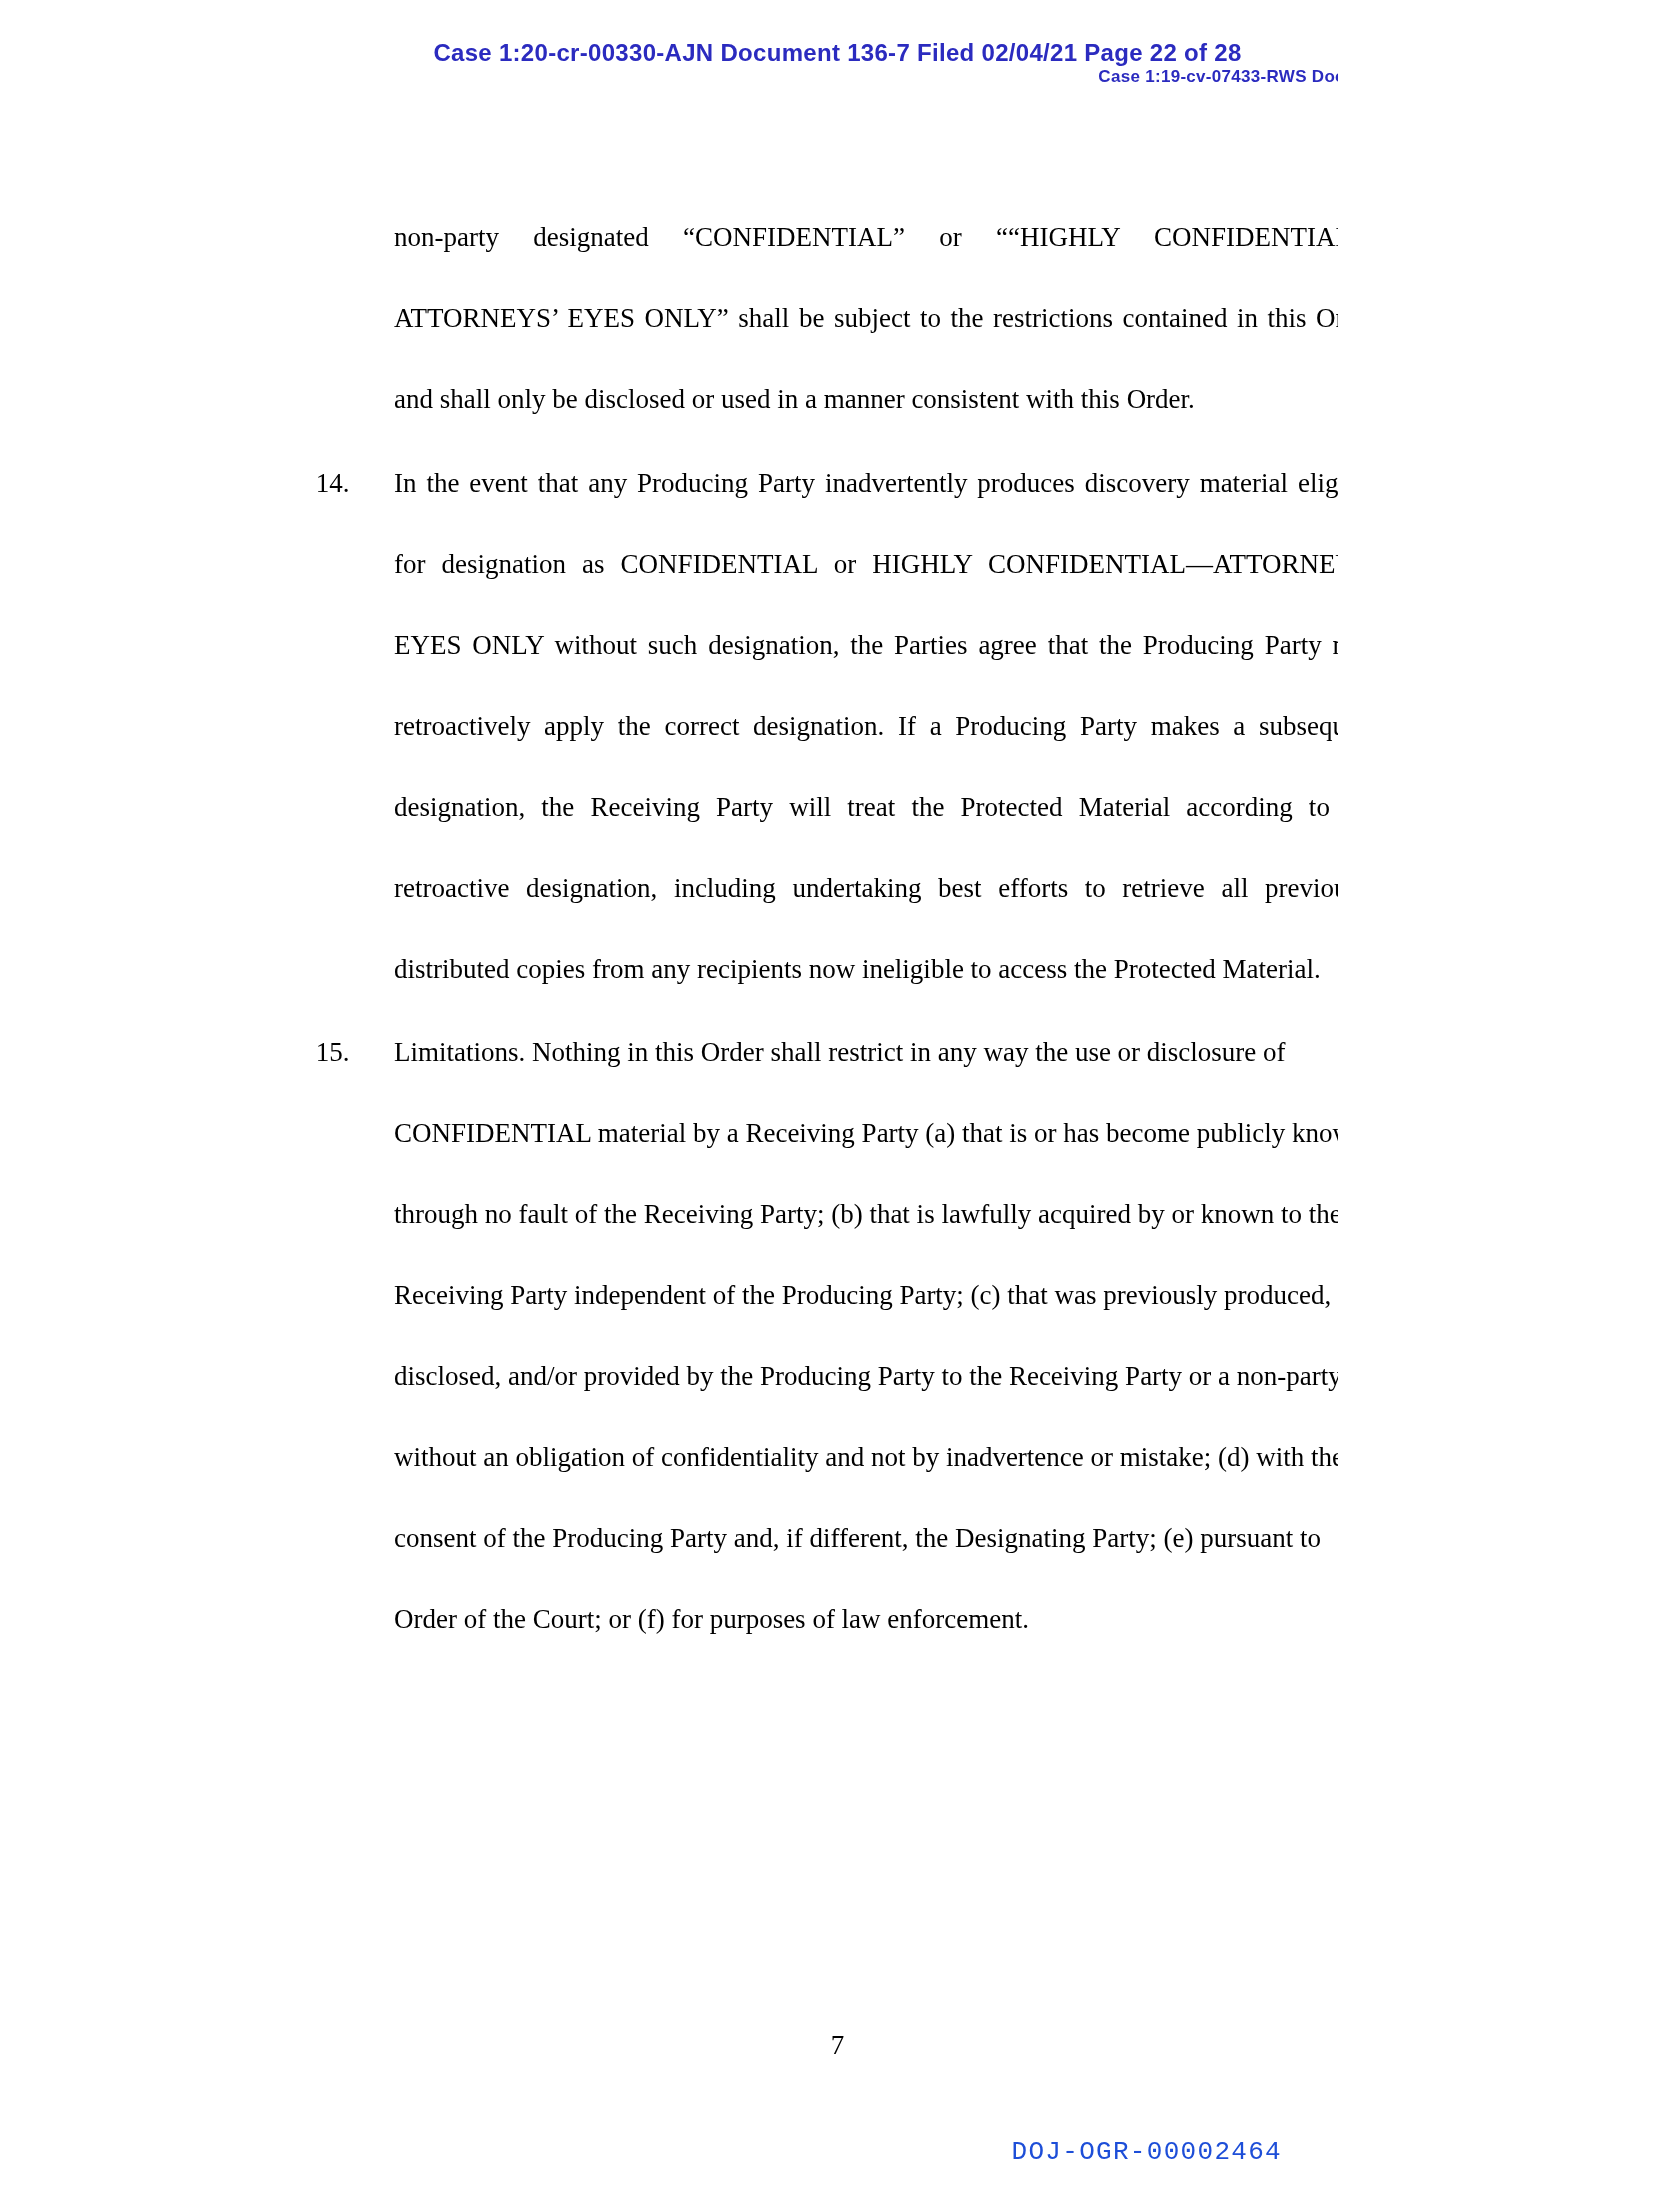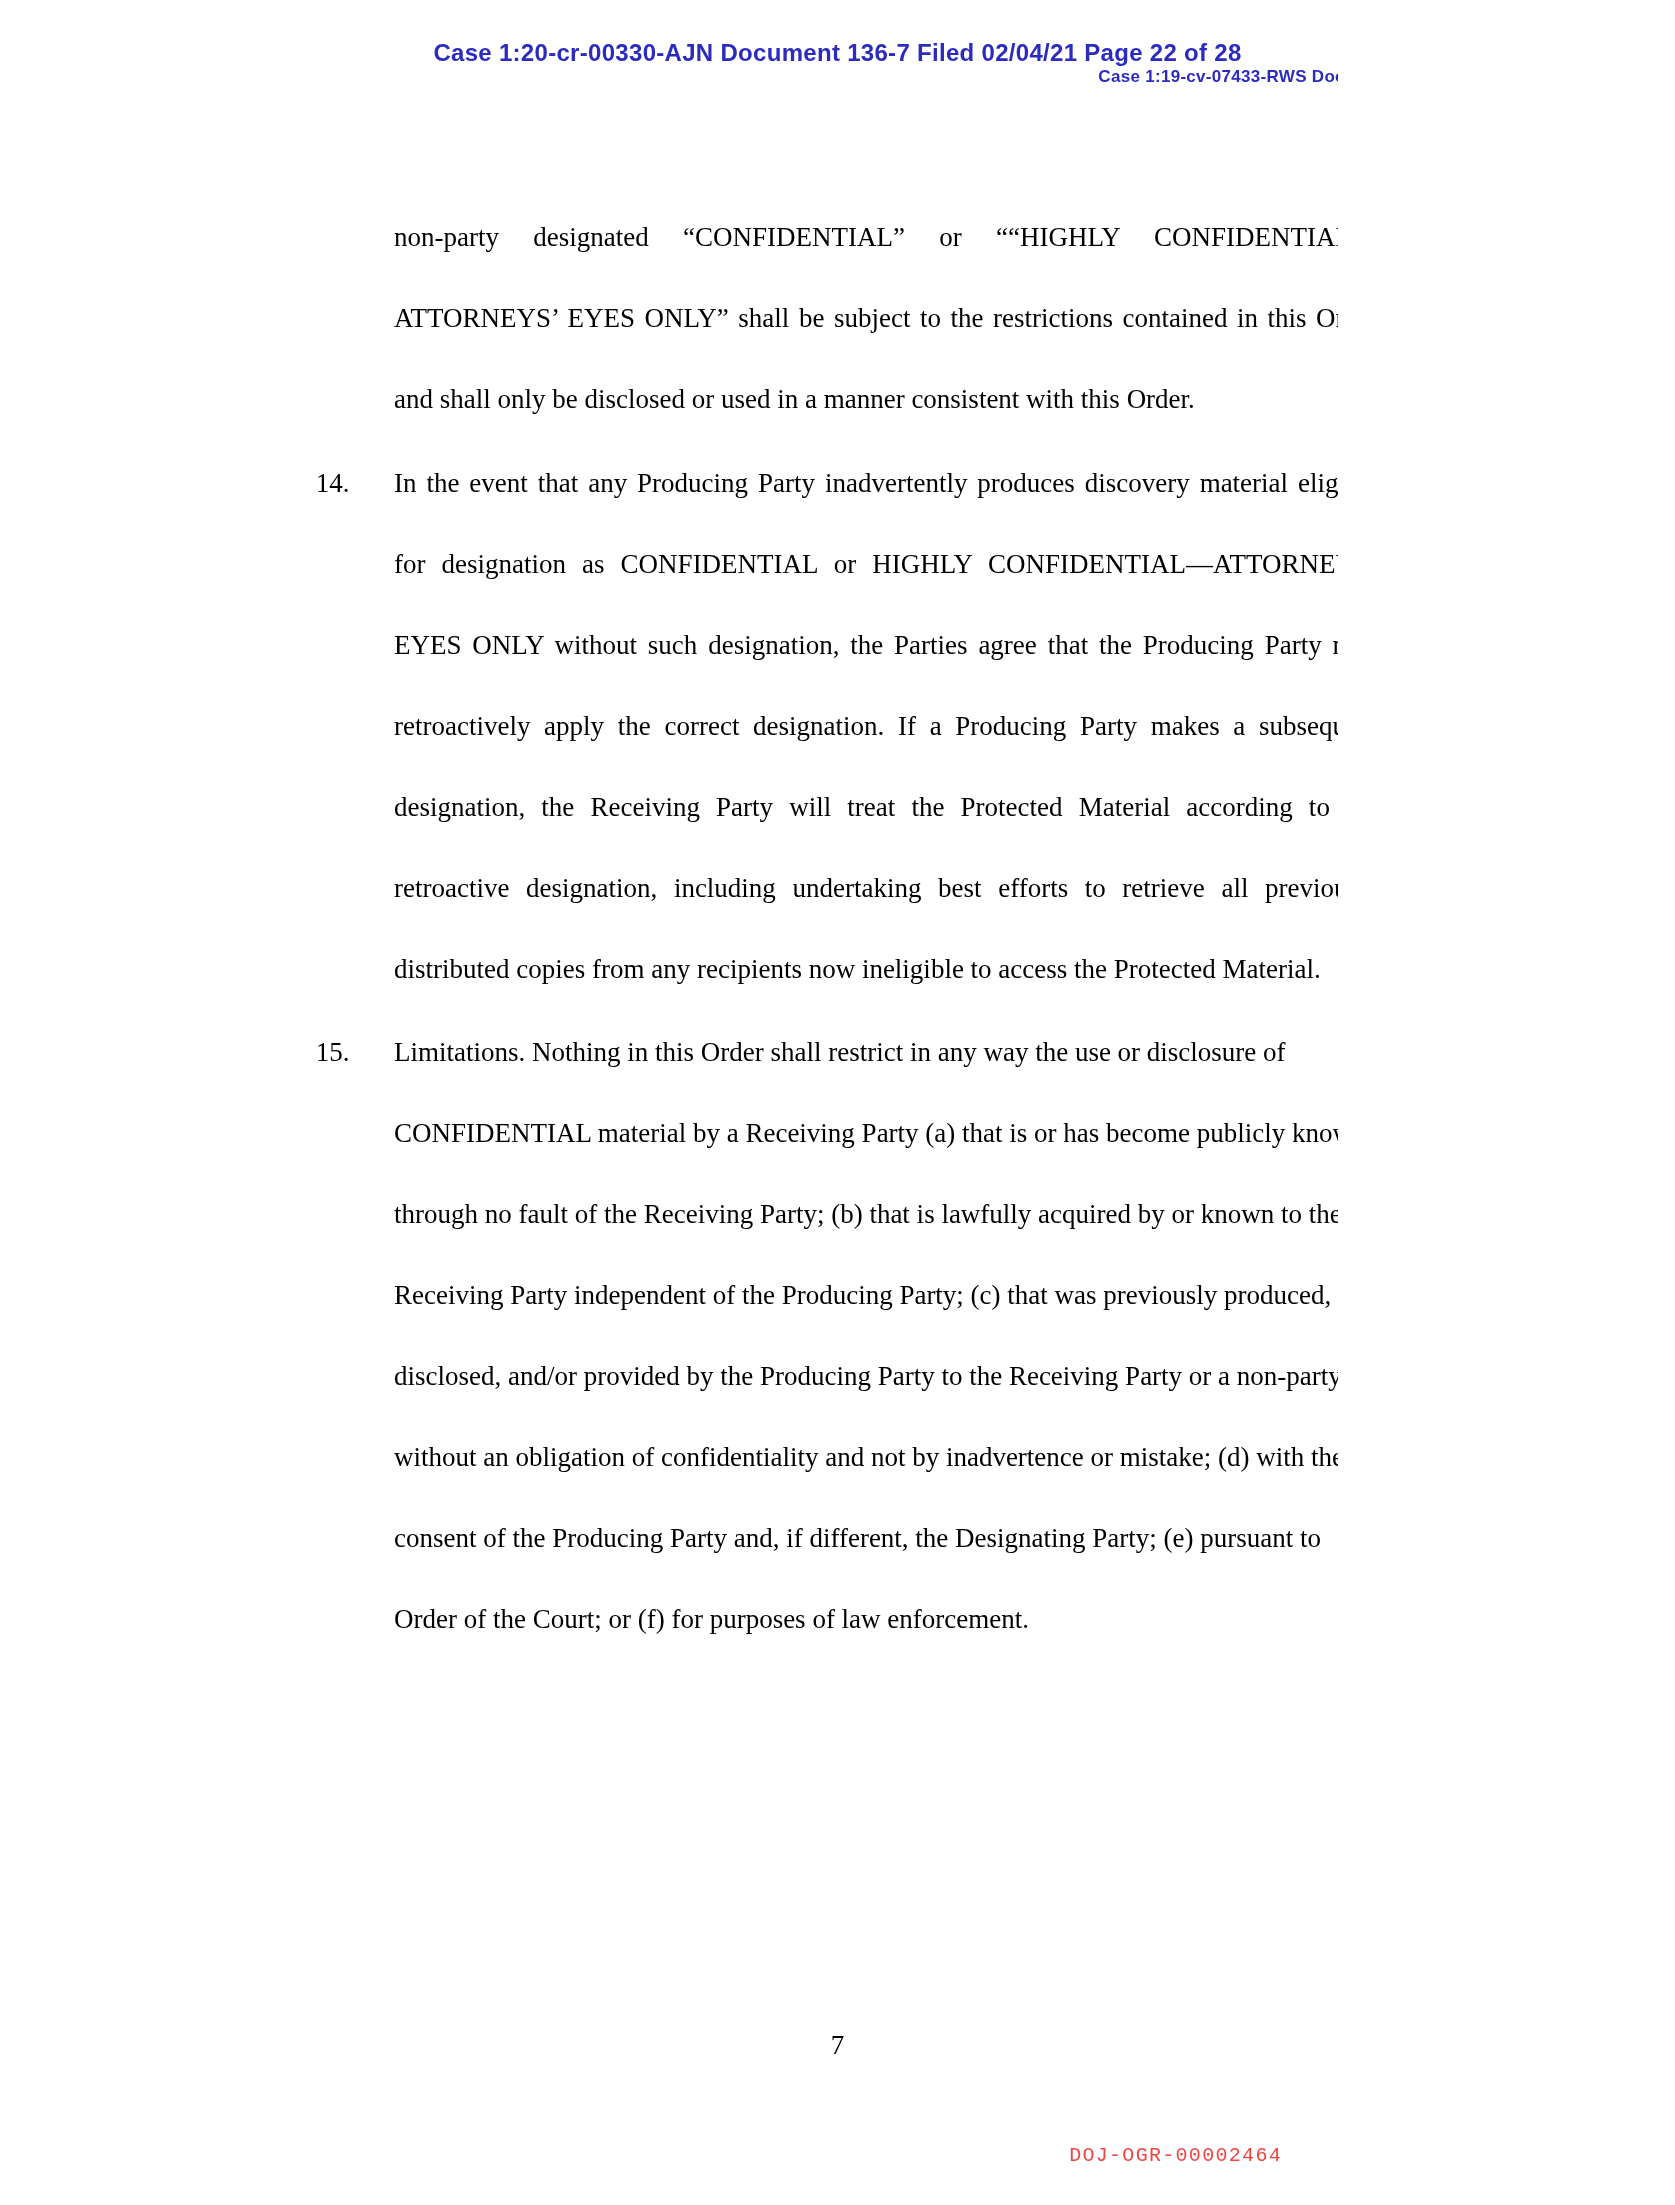--- a/index.html
+++ b/index.html
@@ -97,23 +97,23 @@
     text-align: center;
     font-size: 27px;
   }
 
   
   .bates {
     position: absolute;
     bottom: 38px;
     right: 56px;
     font-family: "Liberation Mono", monospace;
-    font-size: 20px;
+    font-size: 26px;
     letter-spacing: 1.3px;
-    color: #ef4444;
+    color: #1d4ed8;
   }
 </style>
 </head>
 <body>
 
 <div class="page">
 
   <div class="stamp-wrap">
     <div class="stamp stamp-a">Case 1:20-cr-00330-AJN  Document 136-7  Filed 02/04/21  Page 22 of 28</div>
     <div class="stamp stamp-b">Case 1:19-cv-07433-RWS  Document 41-5  Filed 03/04/16  Page 17 of 18</div>

